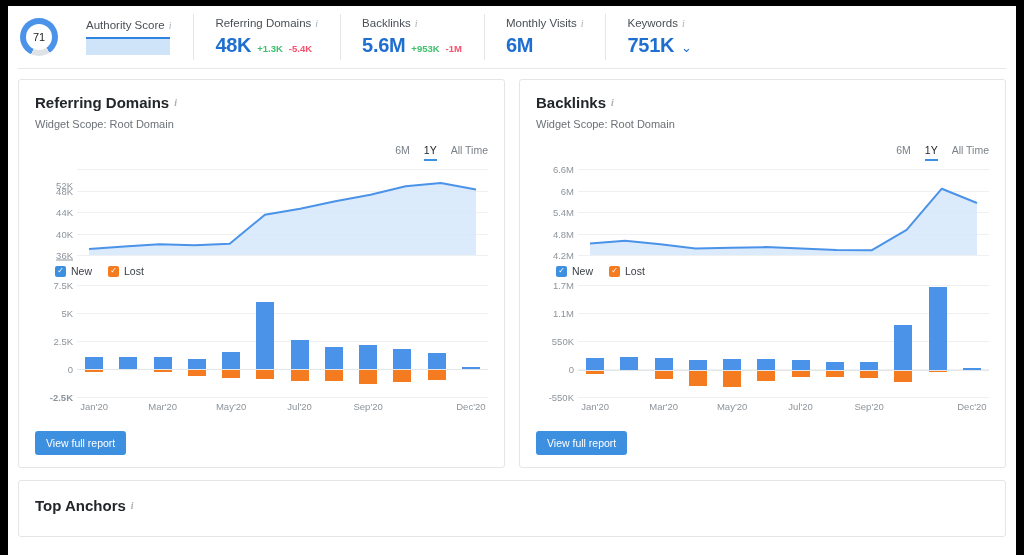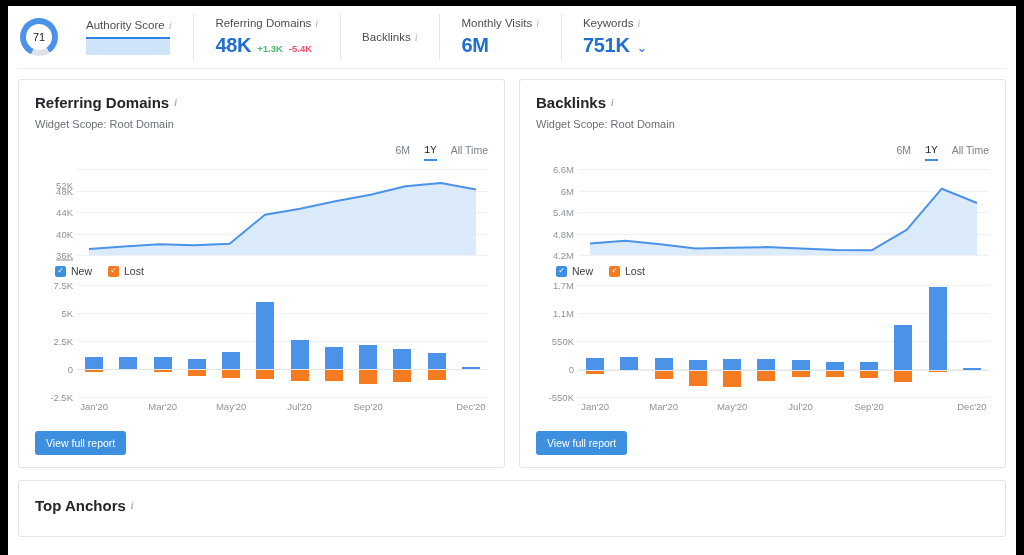--- a/index.html
+++ b/index.html
@@ -42,21 +42,21 @@
   .cards { display: flex; gap: 14px; padding: 10px 10px 0 10px; }
   .card {
     flex: 1; border: 1px solid #e3e5e8; border-radius: 3px; background: #fff;
     padding: 14px 16px 12px 16px; position: relative;
   }
   .card-title { font-size: 15px; font-weight: bold; color: #23262a; display: flex; align-items: center; gap: 5px; }
   .card-sub { font-size: 11px; color: #6b7177; margin-top: 7px; }
 
   .ranges { display: flex; justify-content: flex-end; gap: 14px; margin-top: 14px; }
   .range { font-size: 10.5px; color: #7a8189; padding-bottom: 3px; cursor: pointer; }
-  .range.active { color: #23262a; border-bottom: 2px solid #3d8fe0; font-family: Liberation Mono, monospace; }
+  .range.active { color: #23262a; border-bottom: 2px solid #3d8fe0; }
 
   
   .chart-block { margin-top: 8px; }
   .axis-row { display: flex; }
   .ylabels { width: 42px; position: relative; flex: 0 0 42px; }
   .ylabels span {
     position: absolute; right: 4px; font-size: 9.5px; color: #8d949b; transform: translateY(-50%); white-space: nowrap;
   }
   .plot { position: relative; flex: 1; }
   .gridline { position: absolute; left: 0; right: 0; height: 1px; background: #eef0f2; }
@@ -109,20 +109,25 @@
         <span class="m-value">48K</span>
         <span class="m-up">+1.3K</span>
         <span class="m-down">-5.4K</span>
       </div>
     </div>
 
     <div class="metric">
       <div class="m-label">
         <span>Backlinks</span>
         <span class="info-i">i</span>
+      </div>
+      <div class="m-value-row">
+        <span class="m-value">5.6M</span>
+        <span class="m-up">+953K</span>
+        <span class="m-down">-1M</span>
       </div>
     </div>
 
     <div class="metric">
       <div class="m-label">
         <span>Monthly Visits</span>
         <span class="info-i">i</span>
       </div>
       <div class="m-value-row">
         <span class="m-value">6M</span>
@@ -189,21 +194,21 @@
         </span>
         <span class="leg">
           <span class="cb orange">✓</span>
           <span>Lost</span>
         </span>
       </div>
 
       <div class="chart-block">
         <div class="axis-row">
           <div class="ylabels" id="rd-bar-ylabels" style="height: 112px;">
-              <span style="top: 112px;">-2.5K</span>
+              <span style="top: 112px; font-weight: bold;">-2.5K</span>
               <span style="top: 84px;">0</span>
               <span style="top: 56px;">2.5K</span>
               <span style="top: 28px;">5K</span>
               <span style="top: 0px;">7.5K</span>
             </div>
           <div class="plot" id="rd-bar-plot" style="height:112px">
               <div class="gridline" style="top: 112px;"></div>
               <div class="gridline" style="top: 84px;"></div>
               <div class="gridline" style="top: 56px;"></div>
               <div class="gridline" style="top: 28px;"></div>

